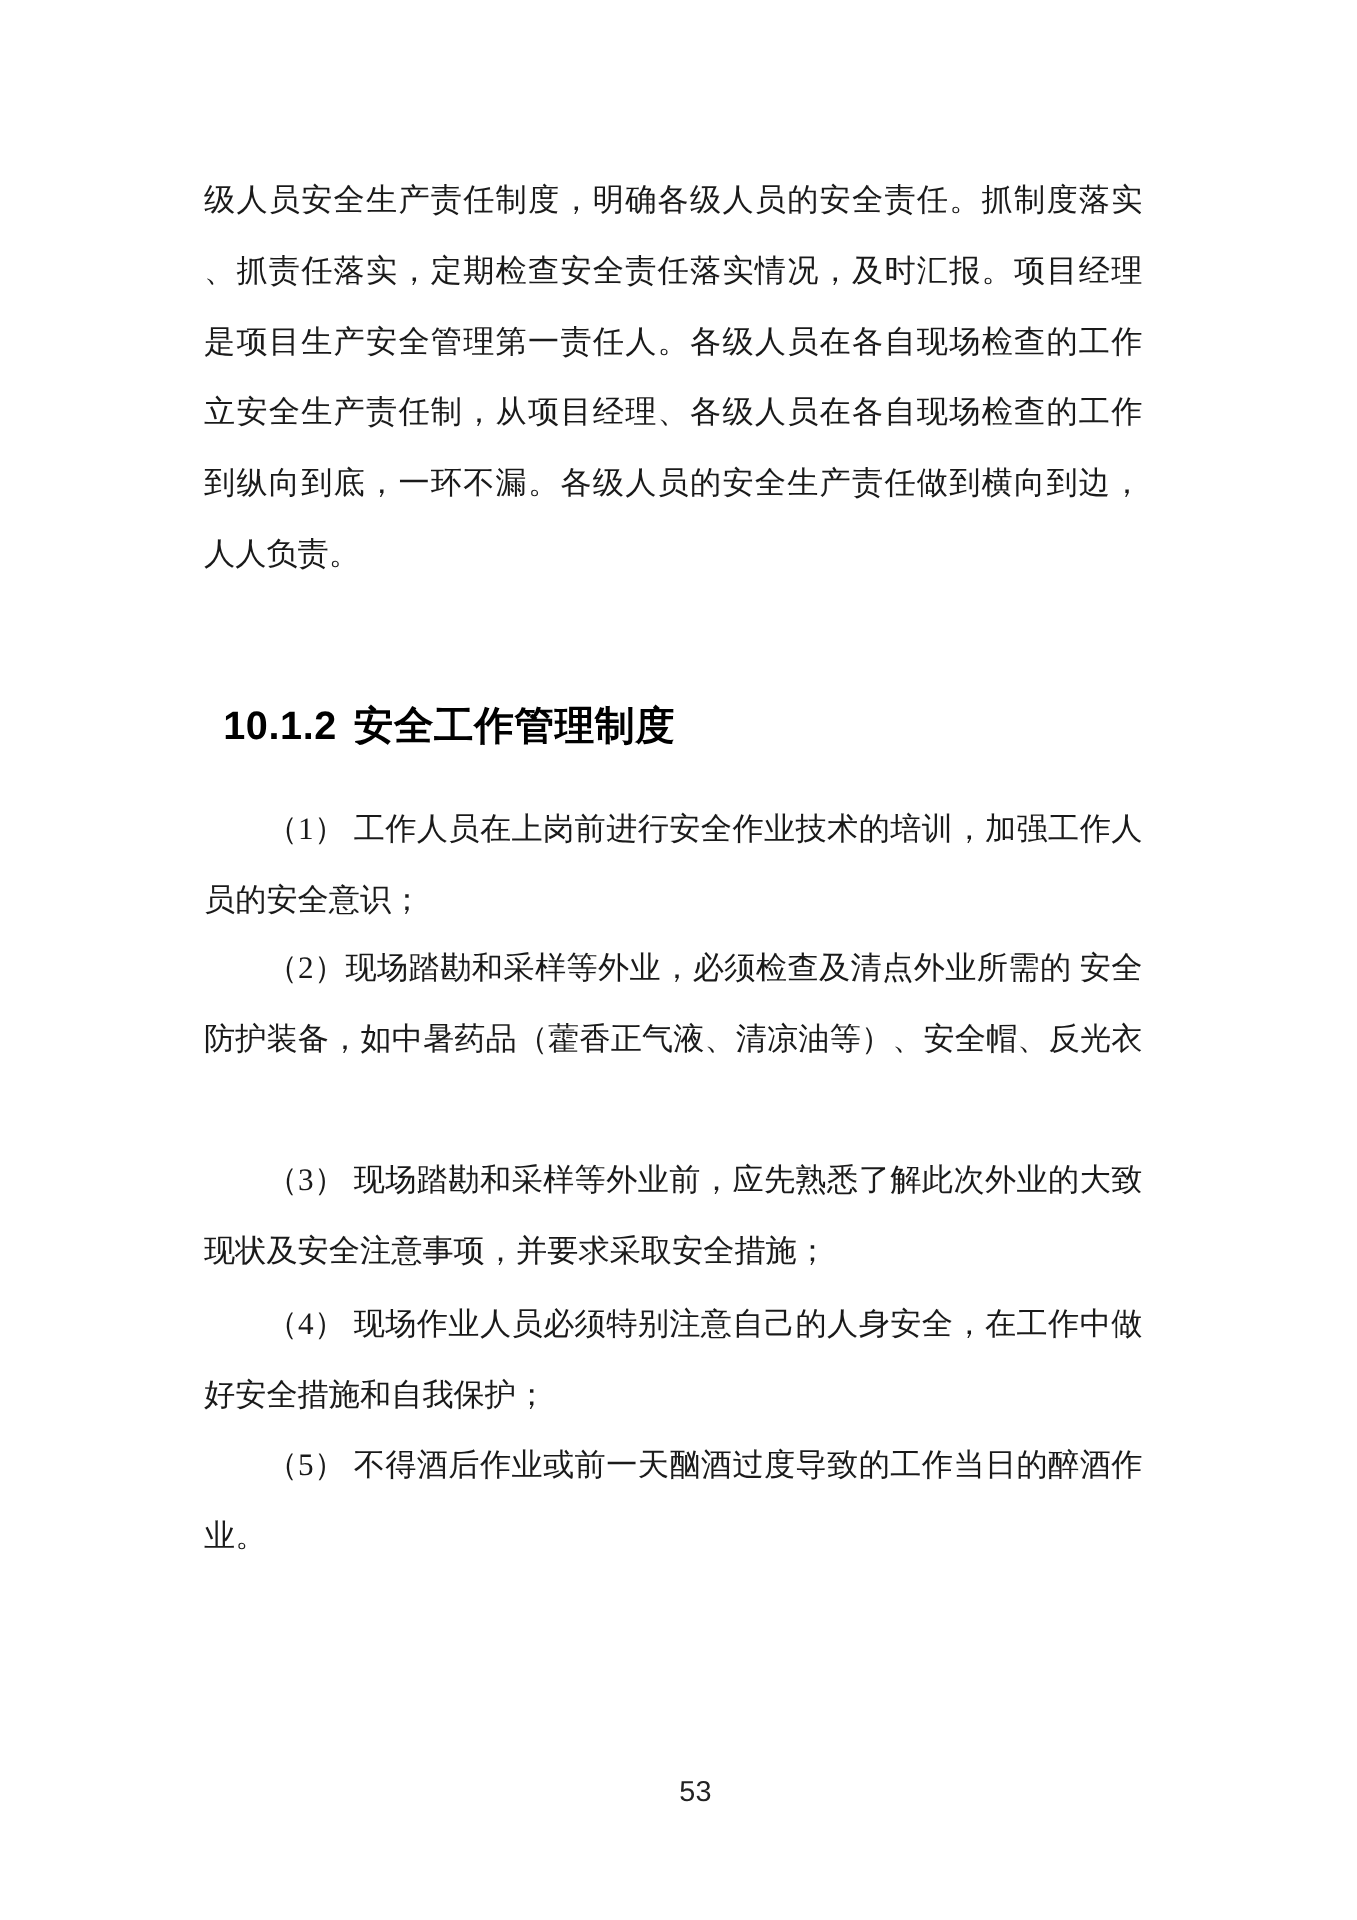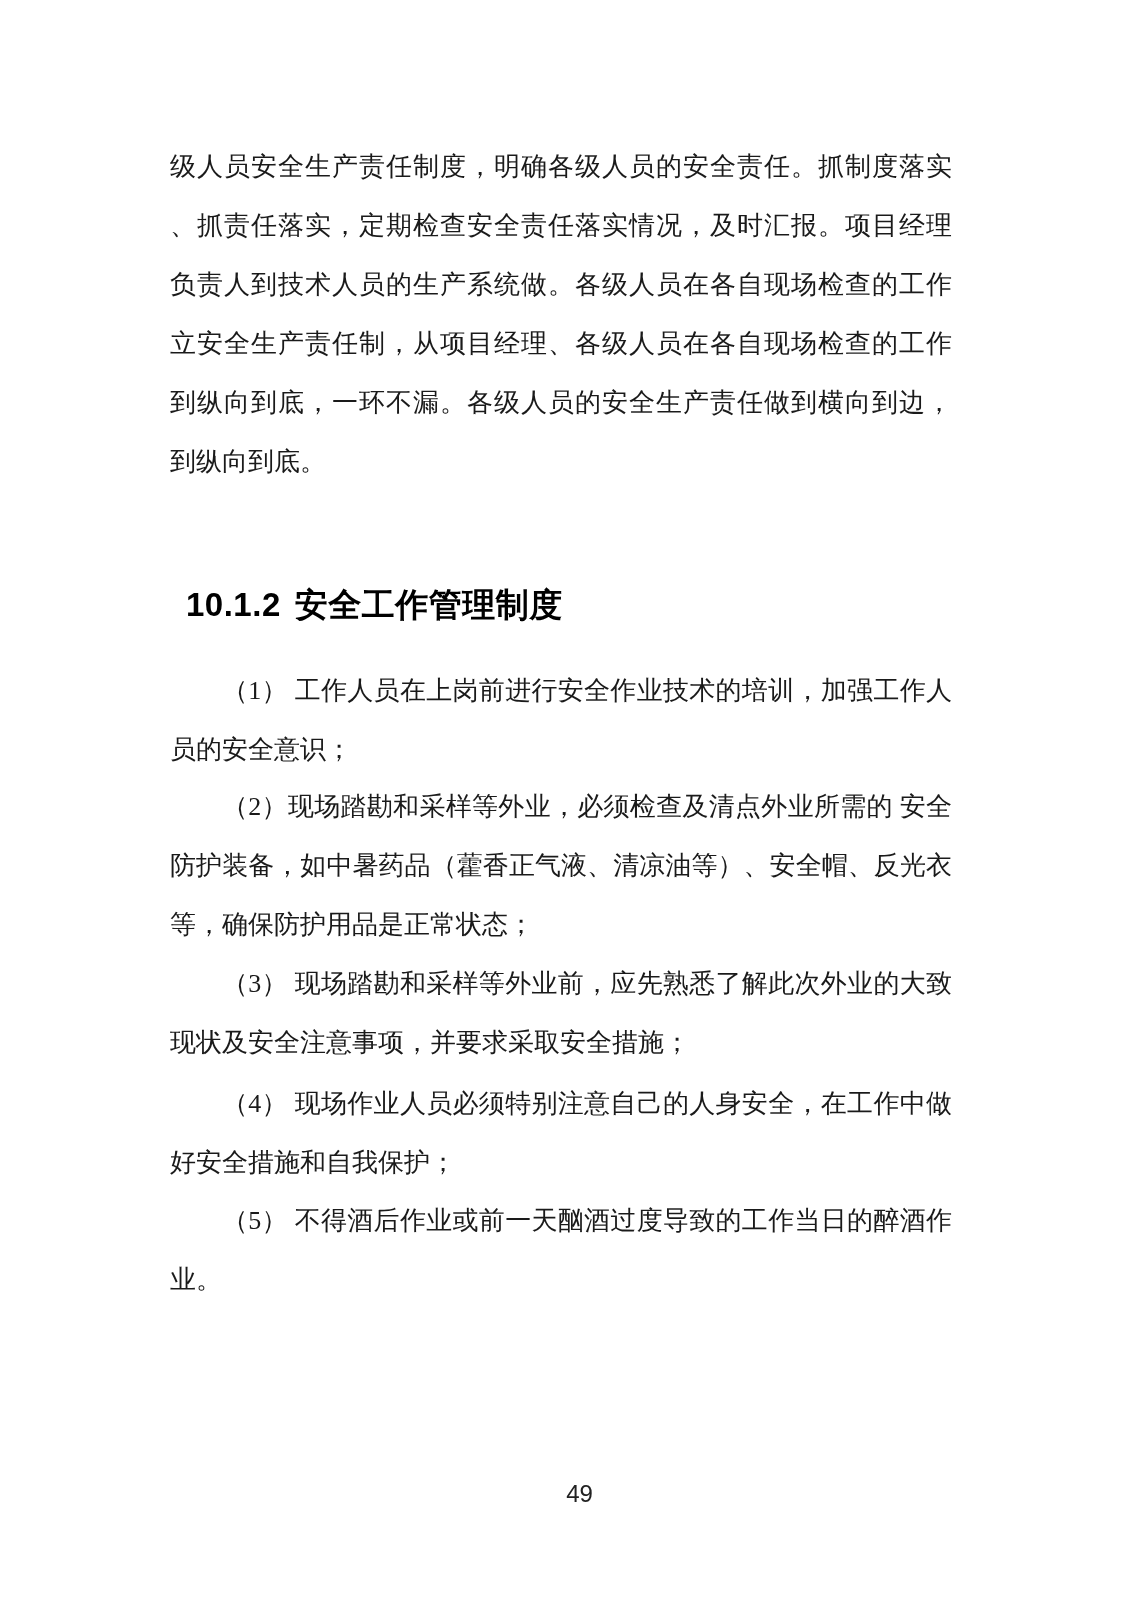--- a/index.html
+++ b/index.html
@@ -65,51 +65,50 @@
   }
 </style>
 </head>
 <body>
 
 <div class="page">
 
   <div class="para" style="top:137px">
     <div class="ln j">级人员安全生产责任制度，明确各级人员的安全责任。抓制度落实</div>
     <div class="ln j">、抓责任落实，定期检查安全责任落实情况，及时汇报。项目经理</div>
-    <div class="ln j">负责人到技术人员的生产系统做。各级人员在各自现场检查的工作</div>
+    <div class="ln j">是项目生产安全管理第一责任人。各级人员在各自现场检查的工作</div>
     <div class="ln j">立安全生产责任制，从项目经理、各级人员在各自现场检查的工作</div>
     <div class="ln j">到纵向到底，一环不漏。各级人员的安全生产责任做到横向到边，</div>
-    <div class="ln">到纵向到底。</div>
+    <div class="ln">人人负责。</div>
   </div>
 
   <h2 class="heading">
     <span class="hnum">10.1.2</span><span class="htitle">安全工作管理制度</span>
   </h2>
 
   <div class="para" style="top:661px">
     <div class="ln j ind">（1） 工作人员在上岗前进行安全作业技术的培训，加强工作人</div>
     <div class="ln">员的安全意识；</div>
   </div>
 
   <div class="para" style="top:777px">
     <div class="ln j ind">（2）现场踏勘和采样等外业，必须检查及清点外业所需的 安全</div>
     <div class="ln j">防护装备，如中暑药品（藿香正气液、清凉油等）、安全帽、反光衣</div>
-    <div class="ln">等，确保防护用品是正常状态；</div>
   </div>
 
   <div class="para" style="top:954px">
     <div class="ln j ind">（3） 现场踏勘和采样等外业前，应先熟悉了解此次外业的大致</div>
     <div class="ln">现状及安全注意事项，并要求采取安全措施；</div>
   </div>
 
   <div class="para" style="top:1074px">
     <div class="ln j ind">（4） 现场作业人员必须特别注意自己的人身安全，在工作中做</div>
     <div class="ln">好安全措施和自我保护；</div>
   </div>
 
   <div class="para" style="top:1191px">
     <div class="ln j ind">（5） 不得酒后作业或前一天酗酒过度导致的工作当日的醉酒作</div>
     <div class="ln">业。</div>
   </div>
 
-  <div class="page-number">49</div>
+  <div class="page-number">53</div>
 
 </div>
 
 </body></html>

